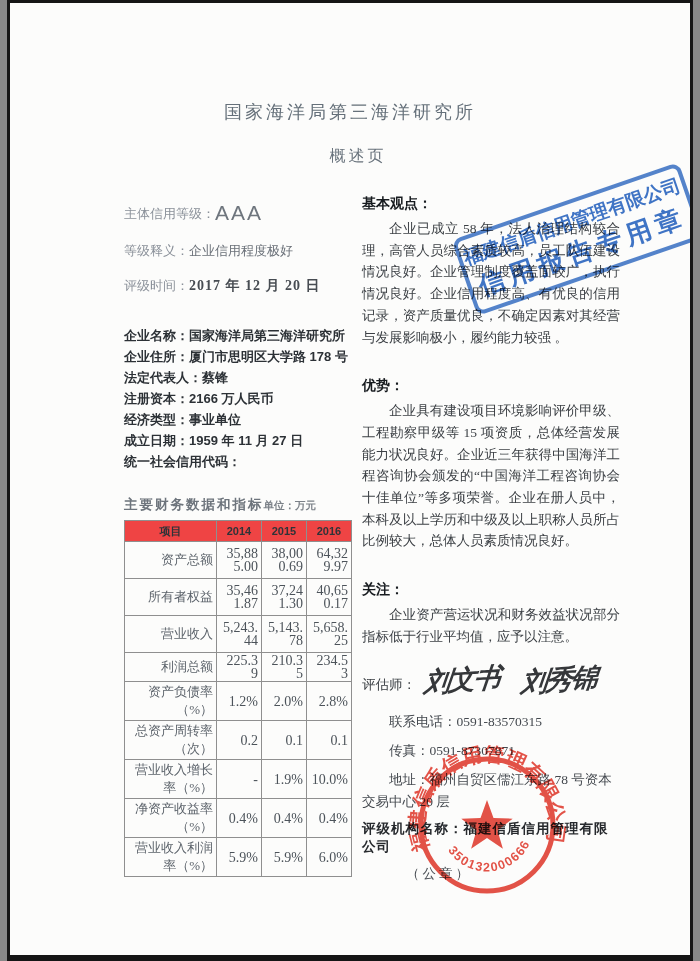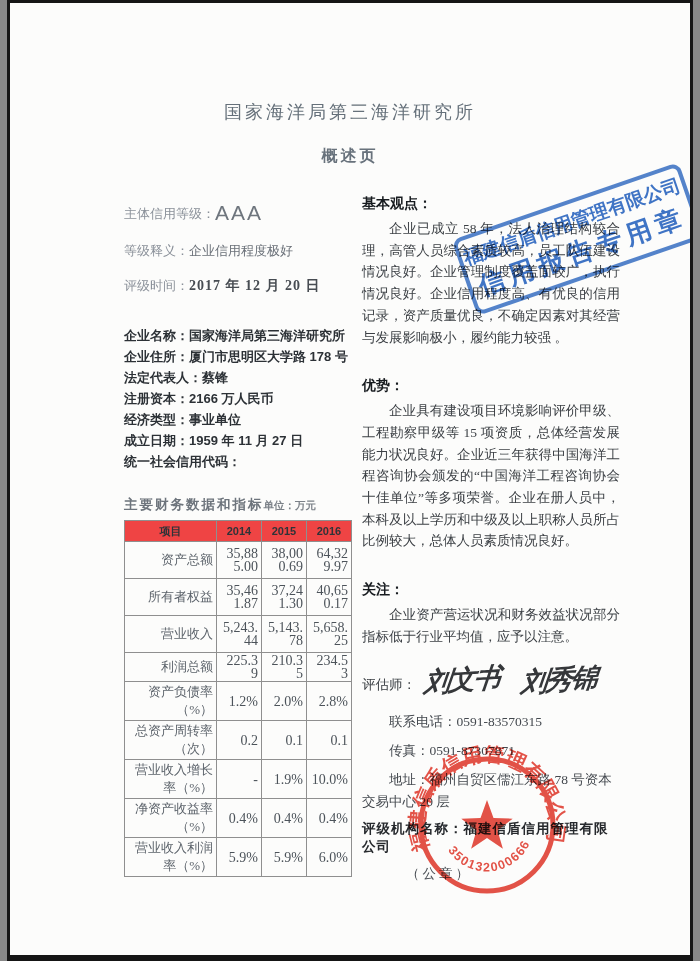--- a/index.html
+++ b/index.html
@@ -5,22 +5,22 @@
   html,body{margin:0;padding:0;background:#888;}
   .page{
     position:relative; width:686px; height:961px; margin:0 auto;
     background:#fcfcfb; overflow:hidden; box-sizing:border-box;
     border:3px solid #151515; border-bottom-width:6px;
     font-family:"Liberation Serif", serif; color:#3c4045;
   }
   
   .title{position:absolute; top:97px; left:0; width:100%; text-align:center;
     font-family:"Liberation Sans", sans-serif; font-size:18px; letter-spacing:3px; color:#65707a;}
-  .subtitle{position:absolute; top:143px; left:0; width:100%; text-align:center;
-    font-family:"Liberation Sans", sans-serif; font-size:16px; letter-spacing:3px; color:#68727c;font-weight:bold;}
+  .subtitle{position:absolute; top:143px; left:8px; width:100%; text-align:center;
+    font-family:"Liberation Sans", sans-serif; font-size:16px; letter-spacing:3px; color:#68727c;}
   
   .left-col{position:absolute; left:114px; top:198px; width:233px;}
   .rl{white-space:nowrap;}
   .rl .lab{font-family:"Liberation Sans", sans-serif; font-size:13px; color:#8a9099;}
   .grade-val{font-family:"Liberation Sans", sans-serif; font-size:21px; color:#6e757d; letter-spacing:2px; vertical-align:-2px;}
   .meaning-val{font-size:13px; color:#6a7078;}
   .date-val{font-size:14px; font-weight:bold; color:#474c52; letter-spacing:1px;}
   .rl+.rl{margin-top:16px;}
   .company{margin-top:30px;}
   .company .cl{font-family:"Liberation Sans", sans-serif; font-size:13px; font-weight:bold;

